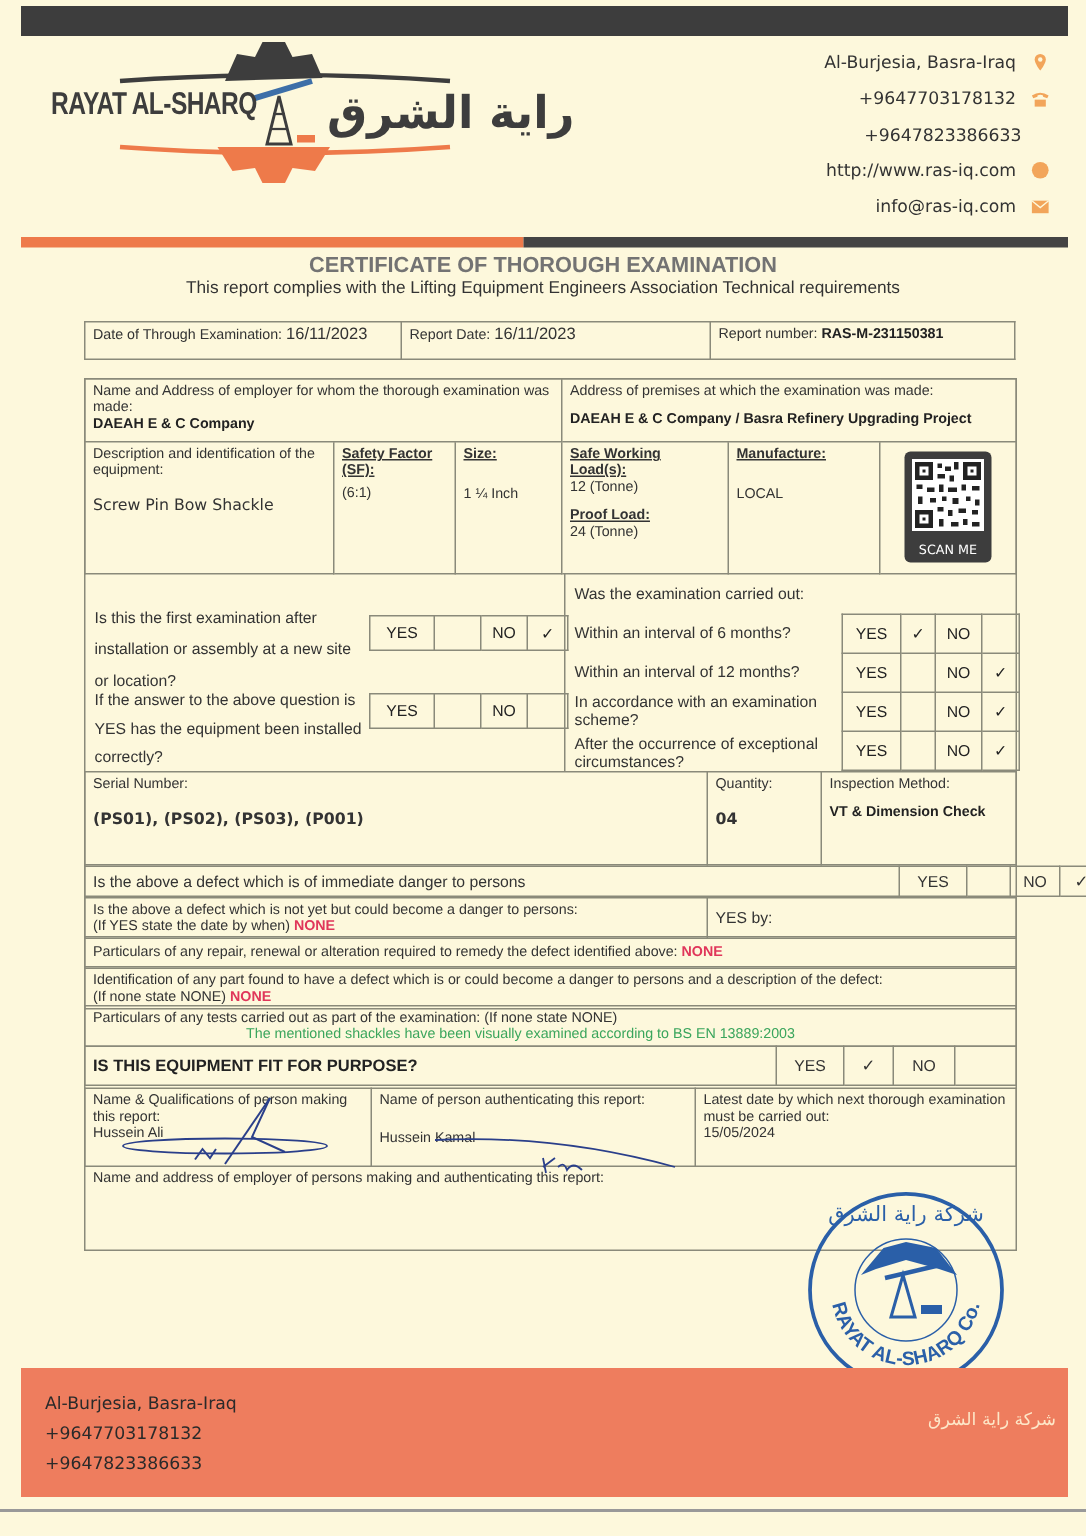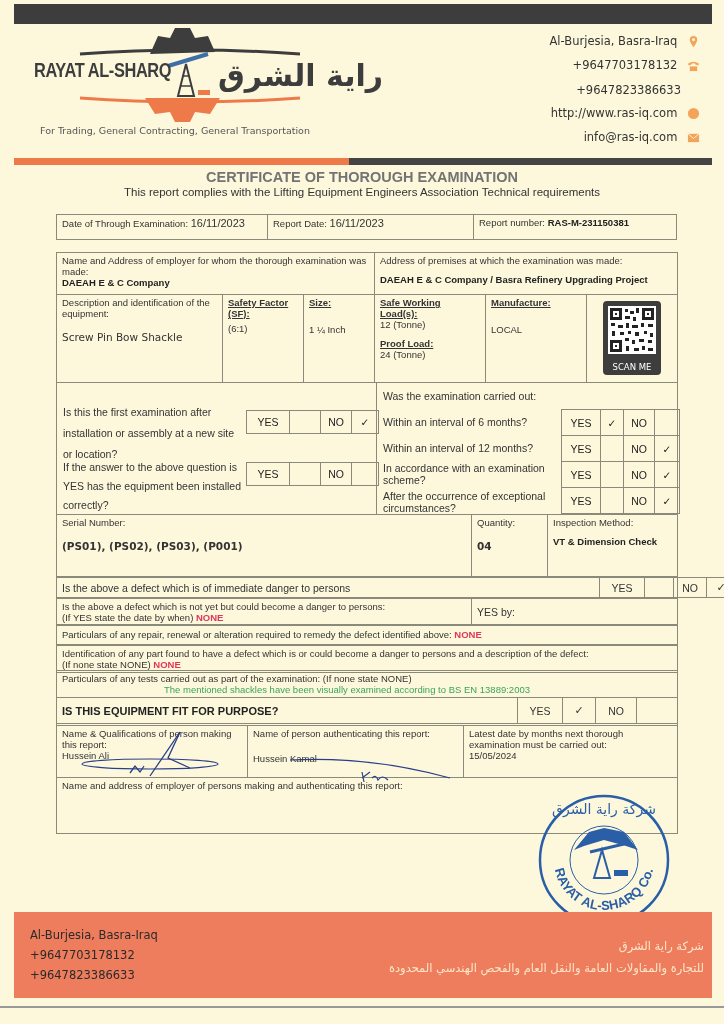--- a/index.html
+++ b/index.html
@@ -45,21 +45,20 @@
   <path d="M128 40 L168 28" stroke="#3d6fa8" stroke-width="4"></path>
   <path d="M138 70 L146 38 L154 70 Z" fill="none" stroke="#3d3d3d" stroke-width="2"></path>
   <line x1="140" y1="60" x2="152" y2="60" stroke="#3d3d3d" stroke-width="1.5"></line>
   <line x1="142" y1="50" x2="150" y2="50" stroke="#3d3d3d" stroke-width="1.5"></line>
   <rect x="158" y="64" width="12" height="5" fill="#ee7a4a"></rect>
 </svg>
 <div class="abs" style="left:34px;top:58px;font-size:21px;font-weight:bold;color:#3d3d3d;letter-spacing:-0.5px;transform:scaleX(0.78);transform-origin:left;font-family:'Liberation Sans',sans-serif;">RAYAT AL-SHARQ</div>
 <div class="abs logo-ar">راية الشرق</div>
 
 <div class="abs tagline">
-  <div>For Trading, General Contracting, General Transportation</div>
 </div>
 
 <div class="abs contact" style="top:34px;">
   <span>Al-Burjesia, Basra-Iraq</span>
   <svg class="ic" viewBox="0 0 14 14">
       <path d="M7 1a4 4 0 0 1 4 4c0 3-4 8-4 8S3 8 3 5a4 4 0 0 1 4-4z" fill="#f2a55a"></path>
       <circle cx="7" cy="5" r="1.6" fill="#fdf8dc"></circle>
     </svg>
 </div>
 <div class="abs contact" style="top:58px;">
@@ -337,21 +336,21 @@
       <tr style="height:52px;">
     <td style="width:180px;line-height:11px;">
       <div>Name &amp; Qualifications of person making this report:</div>
       <div>Hussein Ali</div>
     </td>
     <td style="width:205px;">
       <div>Name of person authenticating this report:</div>
       <div style="margin-top:14px;">Hussein Kamal</div>
     </td>
     <td style="line-height:11px;">
-      <div>Latest date by months next thorough examination must be carried out:</div>
+      <div>Latest date by which next thorough examination must be carried out:</div>
       <div>15/05/2024</div>
     </td>
   </tr>
 </tbody>
   </table>
 <div class="abs" style="left:62px;top:780px;font-size:9.5px;color:#333;line-height:12px;">
   <div>Name and address of employer of persons making and authenticating this report:</div>
 </div>
 
 <svg class="sig" style="left:80px;top:728px;" width="150" height="52">
@@ -380,15 +379,14 @@
 </svg>
 
 <div class="abs footer"></div>
 <div class="abs footer-l">
   <div>Al-Burjesia, Basra-Iraq</div>
   <div>+9647703178132</div>
   <div>+9647823386633</div>
 </div>
 <div class="abs footer-r">
   <div>شركة راية الشرق</div>
-  <div>للتجارة والمقاولات العامة والنقل العام والفحص الهندسي المحدودة</div>
 </div>
 <div class="abs shadowline"></div>
 
 </body></html>

